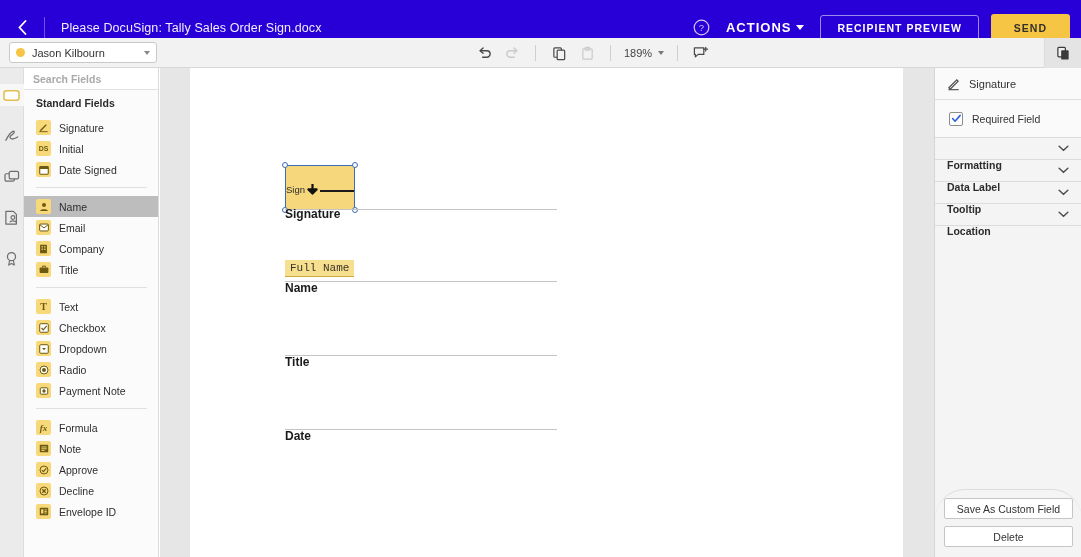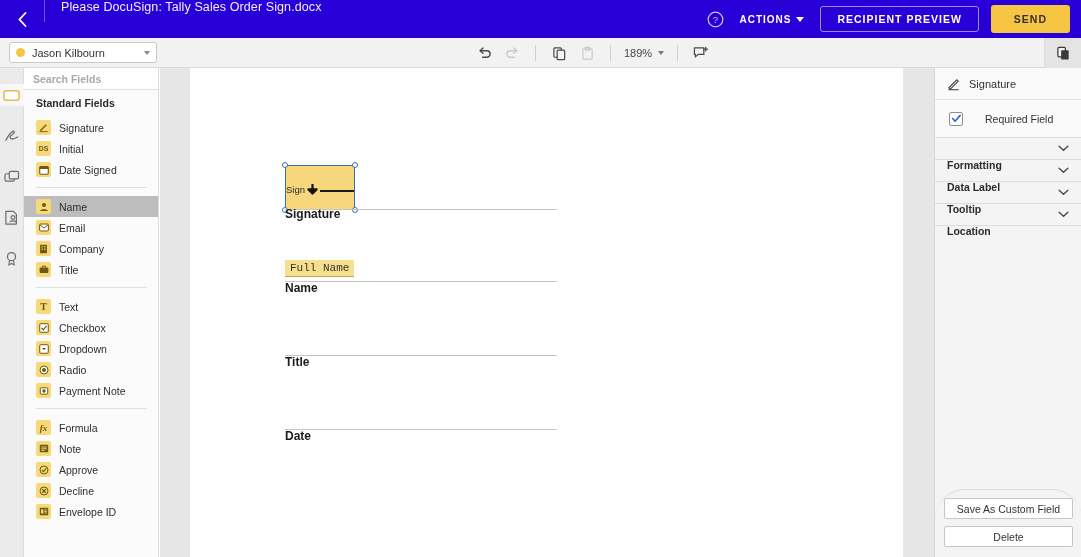--- a/index.html
+++ b/index.html
@@ -8,21 +8,21 @@
     font-family: "Liberation Sans", sans-serif;
     background: #ffffff;
     overflow: hidden;
   }
   .app { position: relative; width: 1081px; height: 557px; }
 
   
   .header {
     position: absolute; left: 0; top: 0; width: 1081px; height: 55px;
     background: #2800d7;
-    display: flex; align-items: flex-start;
+    display: flex; align-items: center;
   }
   .hdr-back {
     width: 44px; height: 38px;
     display: flex; align-items: center; justify-content: center;
     color: #fff; font-size: 17px; cursor: pointer;
   }
   .hdr-divider { width: 1px; height: 22px; background: #6b55e8; }
   .hdr-title {
     color: #f0eefc; font-size: 12.5px; margin-left: 16px;
     white-space: nowrap; letter-spacing: .1px;
@@ -30,21 +30,21 @@
   .hdr-right {
     margin-left: auto; display: flex; align-items: center; height: 38px;
     padding-right: 11px;
   }
   .help-icon {
     width: 24px; height: 24px; margin-right: 12px;
     display: flex; align-items: center; justify-content: center;
     cursor: pointer;
   }
   .actions-btn {
-    color: #fff; font-size: 10px; font-weight: bold; letter-spacing: 1px;
+    color: #fff; font-size: 13px; font-weight: bold; letter-spacing: 1px;
     display: flex; align-items: center; gap: 5px;
     cursor: pointer; margin-right: 16px;
   }
   .caret-dn {
     width: 0; height: 0;
     border-left: 4px solid transparent; border-right: 4px solid transparent;
     border-top: 5px solid #fff;
   }
   .preview-btn {
     height: 26px; padding: 0 16px;
@@ -220,21 +220,21 @@
     position: absolute; left: 934px; top: 68px; width: 147px; height: 489px;
     background: #f4f4f4; border-left: 1px solid #d6d6d6;
   }
   .props-header {
     display: flex; align-items: center; gap: 8px;
     height: 32px; padding: 0 12px; background: #fafafa;
     border-bottom: 1px solid #e0e0e0;
   }
   .props-title { font-size: 11px; color: #333; }
   .required-row {
-    display: flex; align-items: center; gap: 22px;
+    display: flex; align-items: center; gap: 9px;
     height: 38px; padding: 0 14px; background: #fafafa;
     border-bottom: 1px solid #dcdcdc;
   }
   .chk {
     width: 14px; height: 14px; background: #fff;
     border: 1px solid #8e8e8e; border-radius: 2px;
     display: flex; align-items: center; justify-content: center;
     cursor: pointer;
   }
   .required-label { font-size: 10.5px; color: #333; }

